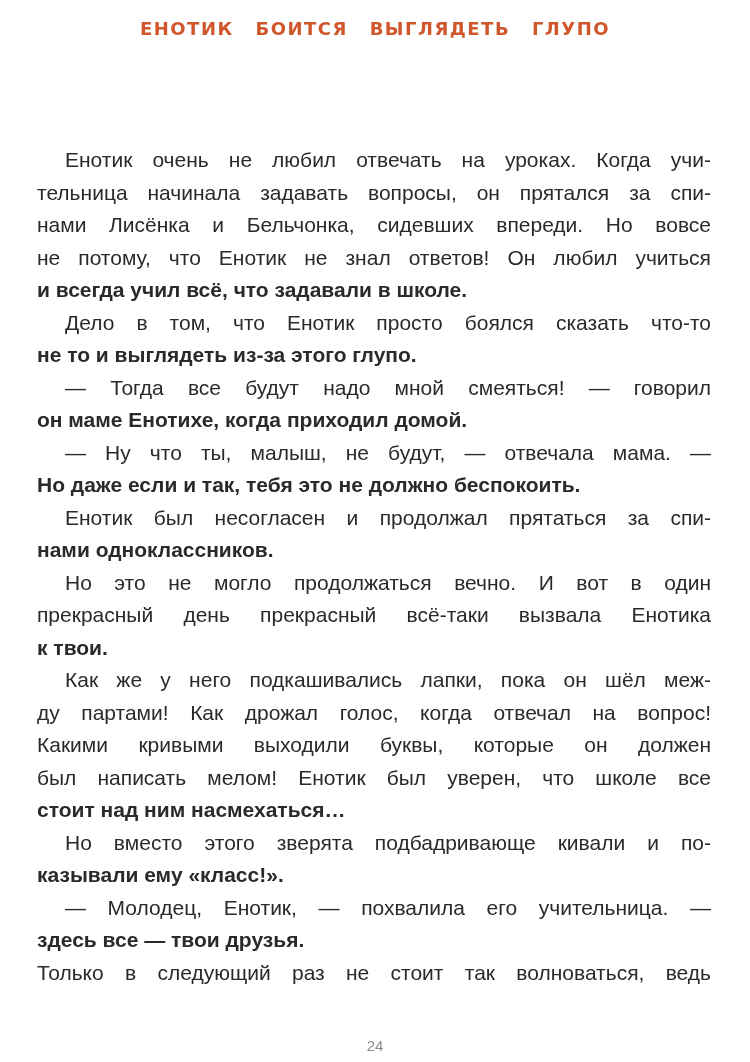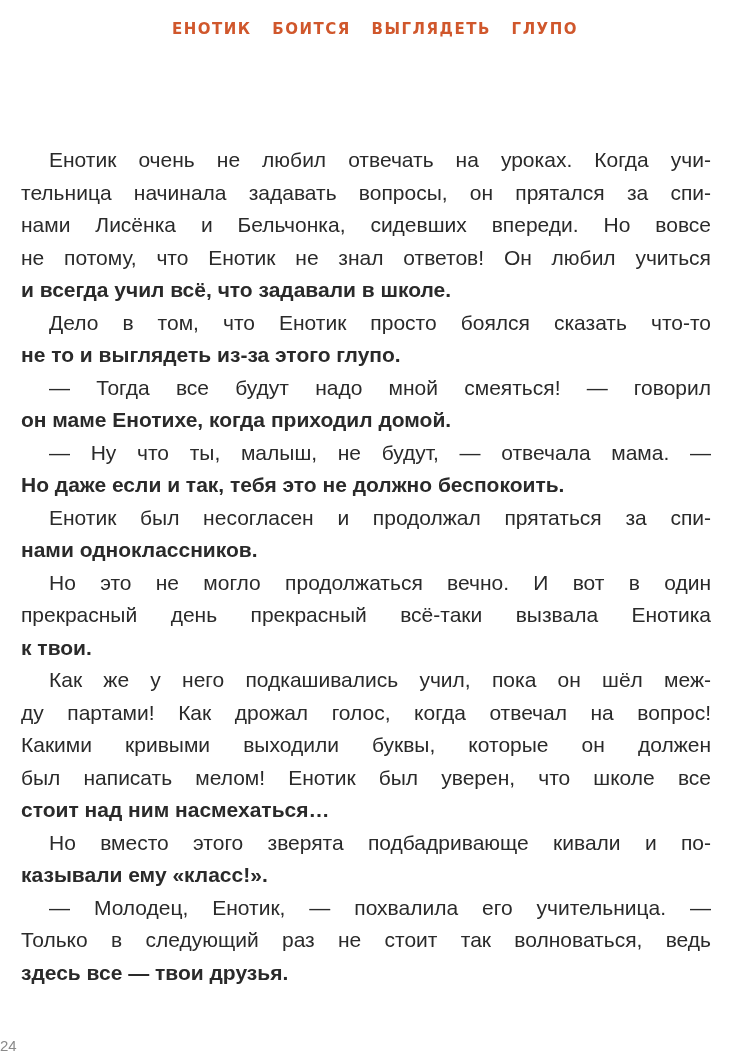--- a/index.html
+++ b/index.html
@@ -1,35 +1,35 @@
 <!DOCTYPE html>
 <html><head>
 <meta charset="utf-8">
 <style>
   html, body { margin: 0; padding: 0; background: #ffffff; }
   body { width: 750px; height: 1062px; position: relative; overflow: hidden; font-family: "Liberation Sans", sans-serif; }
   .title {
     position: absolute; top: 12px; left: 0; width: 750px; text-align: center;
     color: #d0572c; font-family: "DejaVu Sans", sans-serif; font-weight: bold;
-    font-size: 15px; letter-spacing: 1.5px; word-spacing: 14px; text-transform: uppercase;
+    font-size: 18px; letter-spacing: 1.5px; word-spacing: 14px; text-transform: uppercase;
     line-height: 34px;
   }
   .body-text {
     position: absolute; top: 144px; left: 21px; width: 690px;
     color: #2a2a2a; font-family: "Liberation Sans Narrow", "Liberation Sans", sans-serif;
     font-size: 21px;
   }
   .line {
     height: 32.5px; line-height: 32.5px; white-space: nowrap;
-    text-align: justify; text-align-last: justify;
+    text-align: justify; text-align-last: justify; margin-left: 16px;
   }
   .line.last { text-align-last: left; font-weight: bold; }
   .line.indent { padding-left: 28px; }
   .page-number {
-    position: absolute; top: 1037px; left: 0; width: 750px; 
+    position: absolute; top: 1037px; left: 0; width: 750px; text-align: center;
     color: #8a8a8a; font-size: 15px; font-family: "Liberation Sans", sans-serif;
   }
 </style>
 </head>
 <body>
 
 <div class="title">Енотик боится выглядеть глупо</div>
 
 <div class="body-text">
   <div>
@@ -54,30 +54,30 @@
   <div>
     <div class="line indent">Енотик был несогласен и продолжал прятаться за спи-</div>
     <div class="line last">нами одноклассников.</div>
   </div>
   <div>
     <div class="line indent">Но это не могло продолжаться вечно. И вот в один</div>
     <div class="line">прекрасный день прекрасный всё-таки вызвала Енотика</div>
     <div class="line last">к твои.</div>
   </div>
   <div>
-    <div class="line indent">Как же у него подкашивались учил, пока он шёл меж-</div>
+    <div class="line indent">Как же у него подкашивались лапки, пока он шёл меж-</div>
     <div class="line">ду партами! Как дрожал голос, когда отвечал на вопрос!</div>
     <div class="line">Какими кривыми выходили буквы, которые он должен</div>
     <div class="line">был написать мелом! Енотик был уверен, что школе все</div>
     <div class="line last">стоит над ним насмехаться…</div>
   </div>
   <div>
     <div class="line indent">Но вместо этого зверята подбадривающе кивали и по-</div>
     <div class="line last">казывали ему «класс!».</div>
   </div>
   <div>
     <div class="line indent">— Молодец, Енотик, — похвалила его учительница. —</div>
+    <div class="line last">здесь все — твои друзья.</div>
     <div class="line">Только в следующий раз не стоит так волноваться, ведь</div>
-    <div class="line last">здесь все — твои друзья.</div>
   </div>
 </div>
 
 <div class="page-number">24</div>
 
 </body></html>

